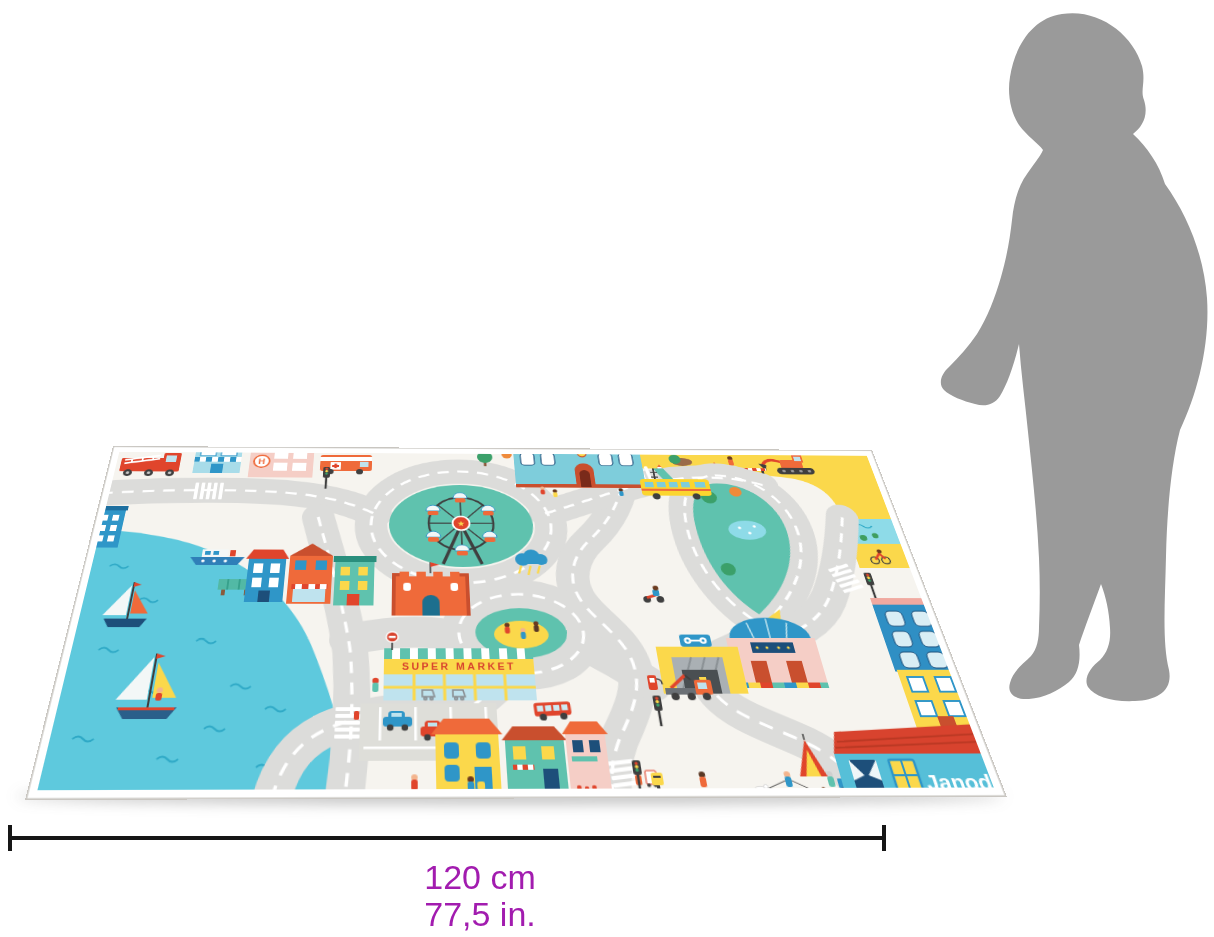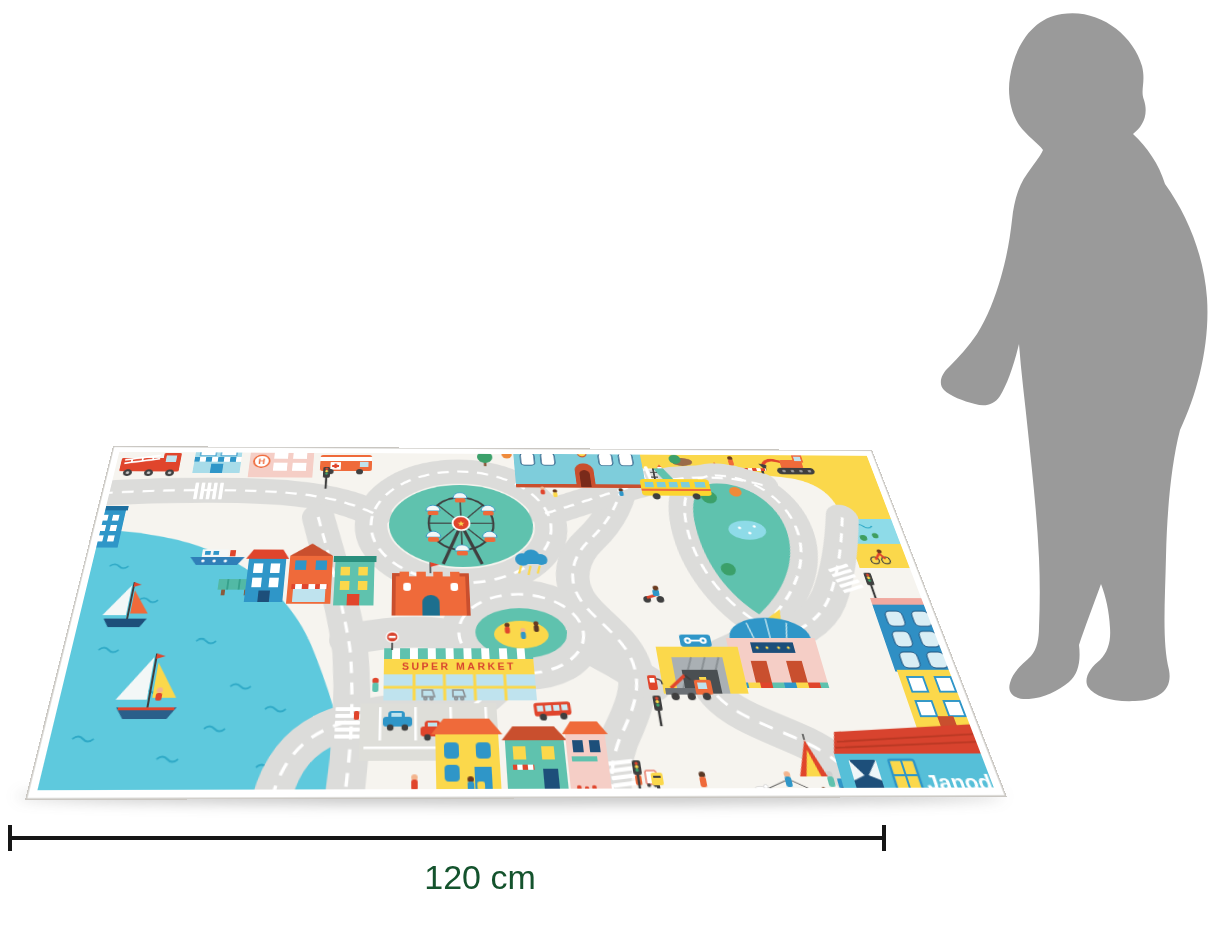--- a/index.html
+++ b/index.html
@@ -11,21 +11,21 @@
          transform:matrix3d(0.8609556,0.0135333,0,0.0000202089,
                             -0.2231905,0.4055476,0,-0.0005466371,
                             0,0,1,0,
                             113,446,0,1);}
   .mat3d svg{display:block;width:900px;height:420px;}
   .silhouette{position:absolute;left:0;top:0;width:1214px;height:937px;}
   .dim-line{position:absolute;left:10px;top:836px;width:874px;height:4px;background:#161616;}
   .dim-cap{position:absolute;top:825px;width:4px;height:26px;background:#161616;}
   .dim-cap.left{left:8px;} .dim-cap.right{left:882px;}
   .dim-labels{position:absolute;left:280px;top:859px;width:400px;text-align:center;
-              color:#14532d;font-size:34px;line-height:37px;font-weight:400;}
+              color:#a21caf;font-size:34px;line-height:37px;font-weight:400;}
   text{font-family:"Liberation Sans",sans-serif;}
 </style>
 </head>
 <body>
 
 <div class="stage">
 
   <div class="mat-shadow"></div>
 
   <div class="mat3d">
@@ -799,15 +799,16 @@
       C 1011,113 1007,95 1010,77
       C 1015,45 1033,18 1062,14
       Z"></path>
   </svg>
 
   <div class="dim-cap left"></div>
   <div class="dim-line"></div>
   <div class="dim-cap right"></div>
   <div class="dim-labels">
     <div>120 cm</div>
+    <div>77,5 in.</div>
   </div>
 
 </div>
 
 </body></html>

